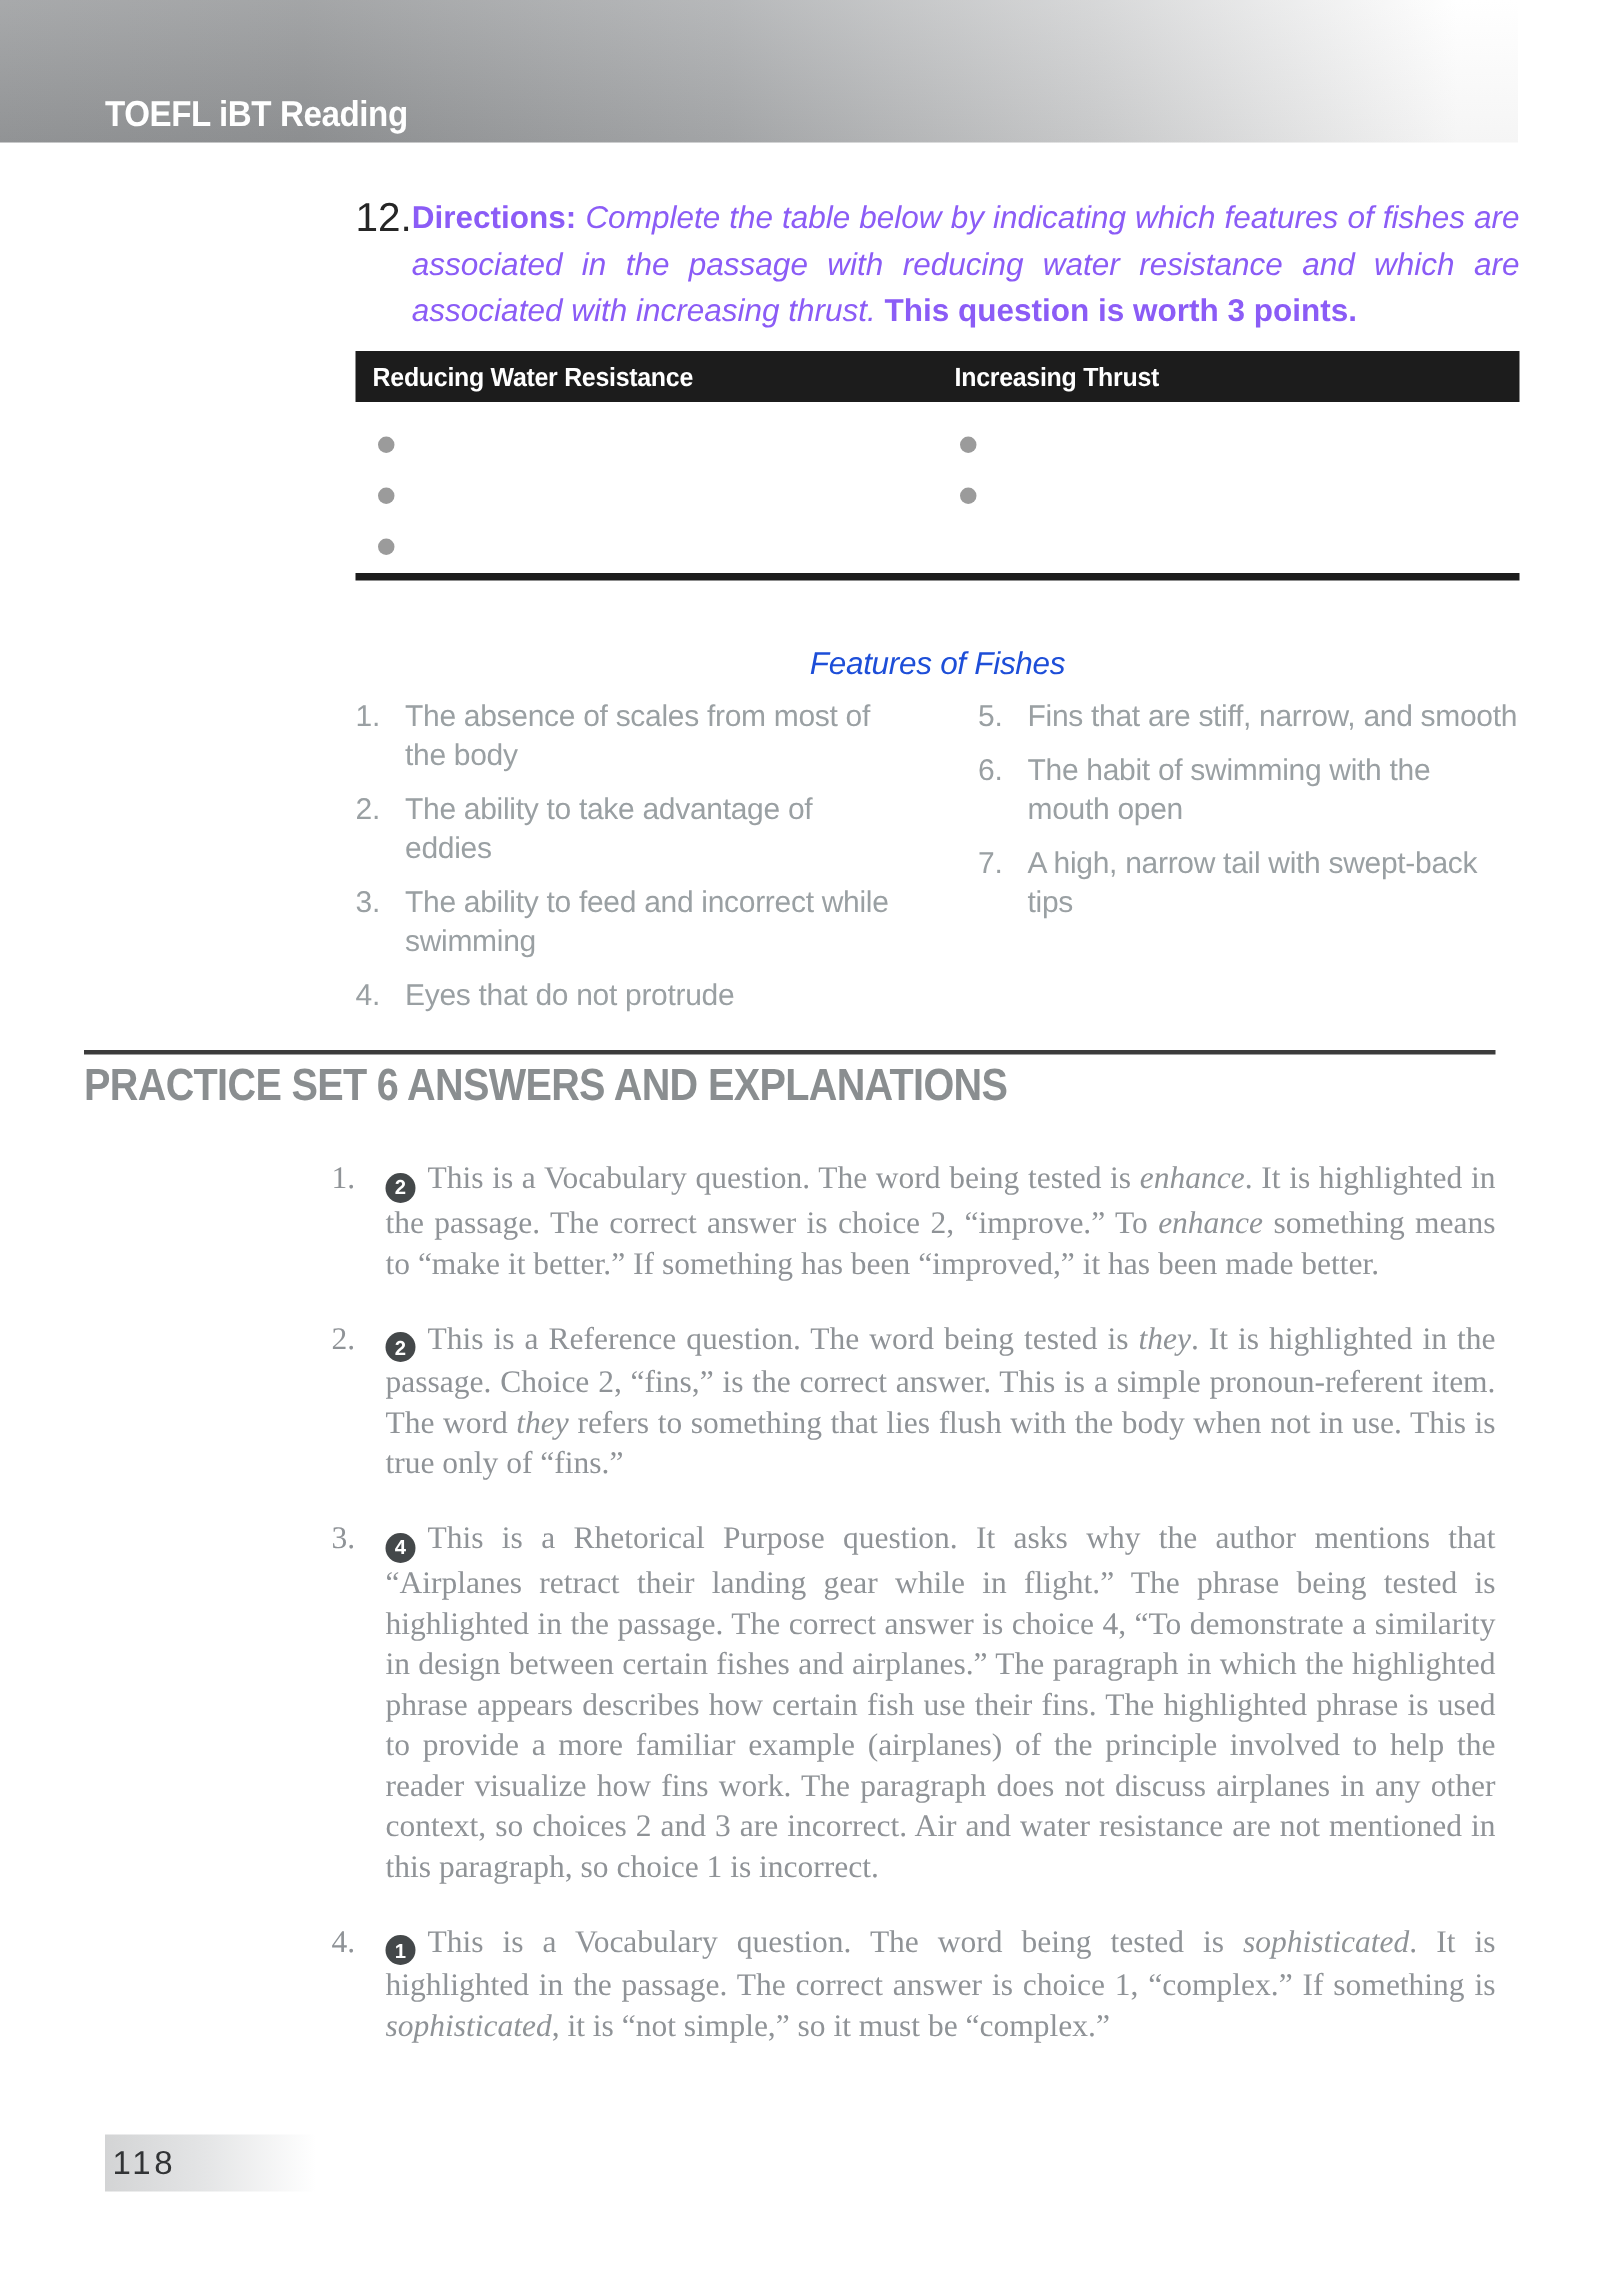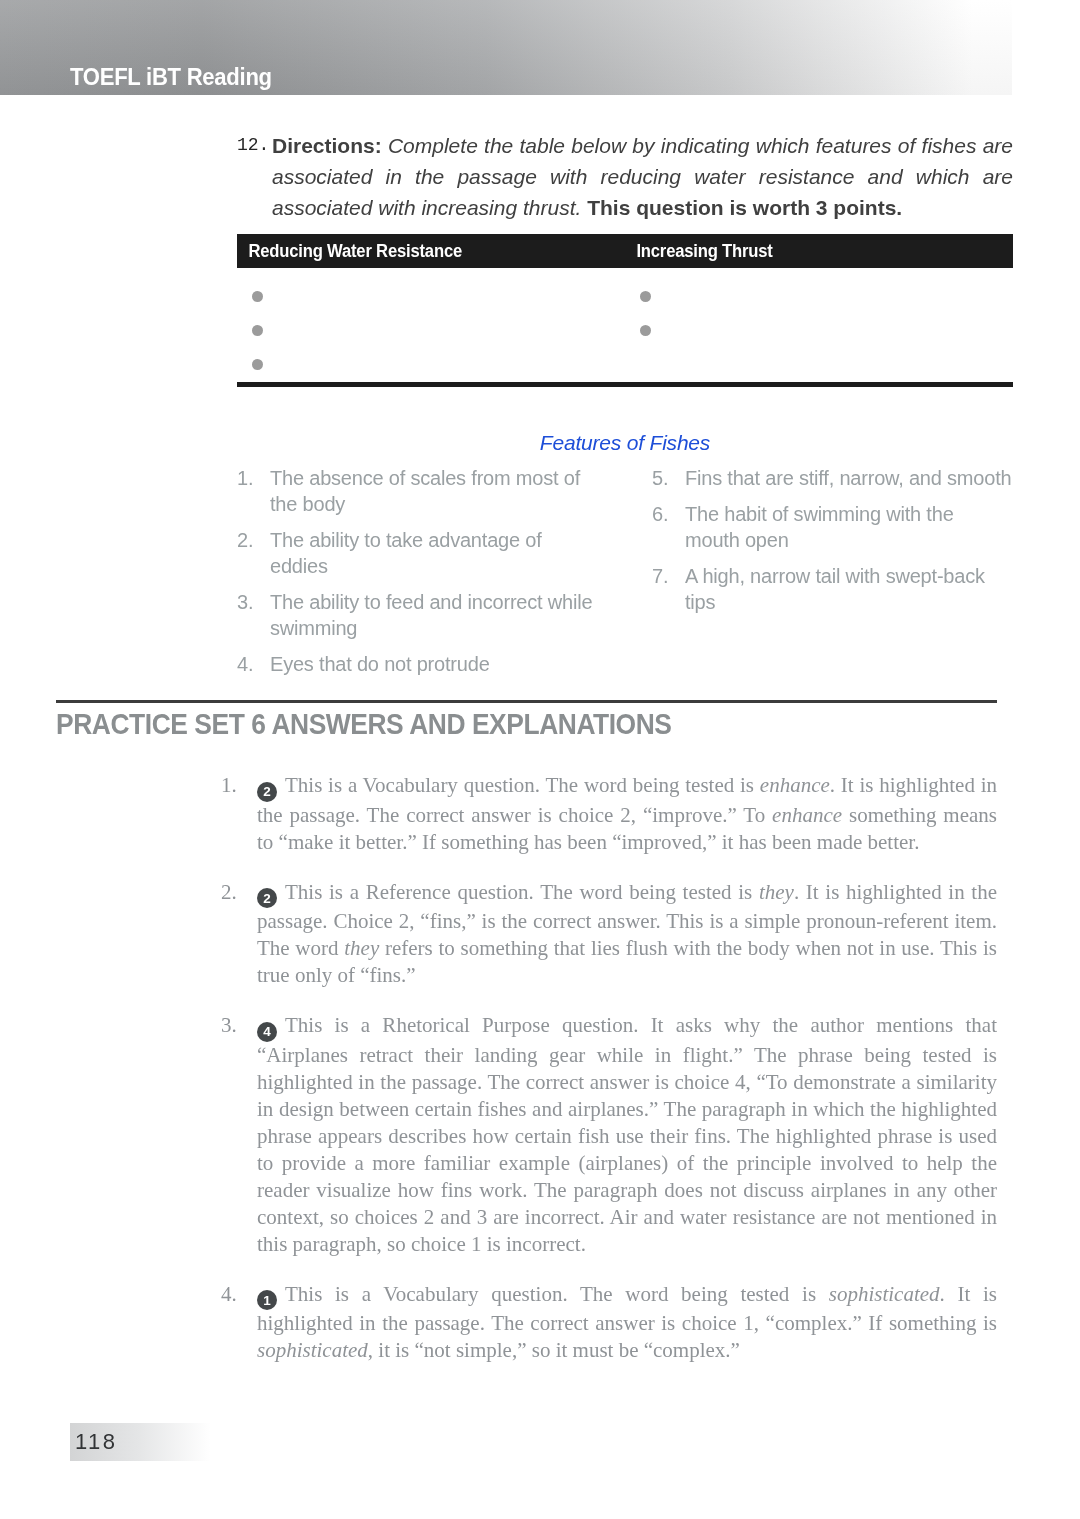--- a/index.html
+++ b/index.html
@@ -17,22 +17,22 @@
     display:flex;align-items:flex-end;padding:0 0 6px 70px;
   }
   .banner-title{
     color:#ffffff;font-weight:bold;font-size:24px;line-height:1;
     transform:scaleX(.92);transform-origin:left bottom;letter-spacing:-.3px;
   }
 
   
   .question{position:absolute;left:237px;top:130px;width:776px;}
   .q-row{display:flex;}
-  .q-num{flex:0 0 35px;font-size:18px;line-height:31px;color:#262626;font-family:Liberation Mono, monospace;}
-  .q-text{margin:0;flex:1;font-size:21px;line-height:31px;color:#404040;text-align:justify;}
+  .q-num{flex:0 0 35px;font-size:27px;line-height:31px;color:#262626;}
+  .q-text{margin:0;flex:1;font-size:21px;line-height:31px;color:#8b5cf6;text-align:justify;}
   .seg-i{font-style:italic;}
   .seg-b{font-weight:bold;font-style:normal;}
 
   
   .answer-table{margin-top:11px;border-bottom:5px solid #1c1c1c;}
   .t-head{background:#1c1c1c;height:34px;display:grid;grid-template-columns:1fr 1fr;align-items:center;}
   .t-col{
     color:#ffffff;font-weight:bold;font-size:17.5px;padding-left:12px;white-space:nowrap;
     transform:scaleX(.95);transform-origin:left center;letter-spacing:-.2px;
   }

